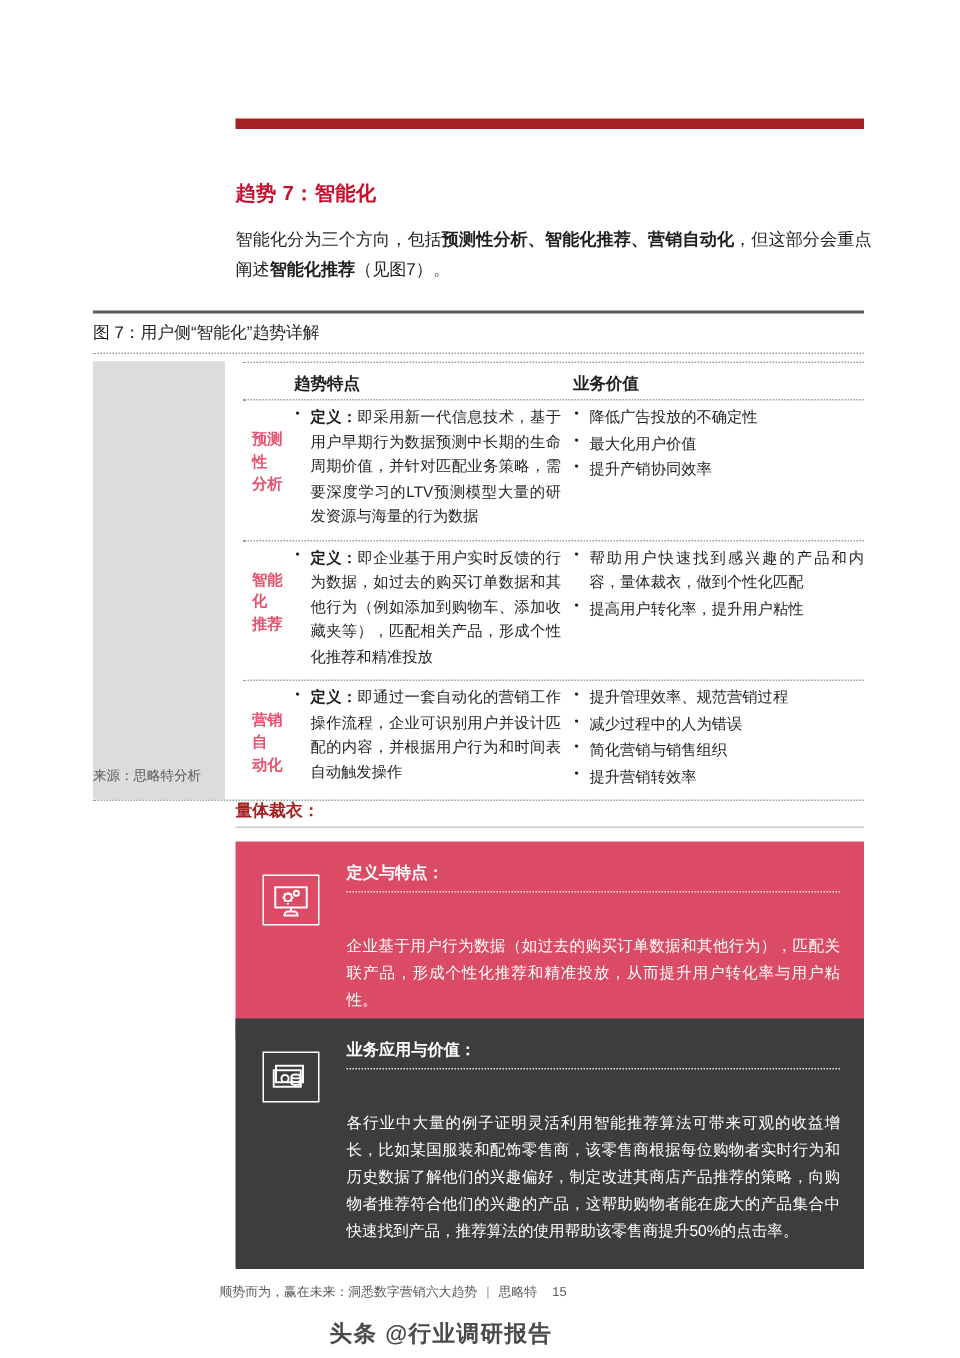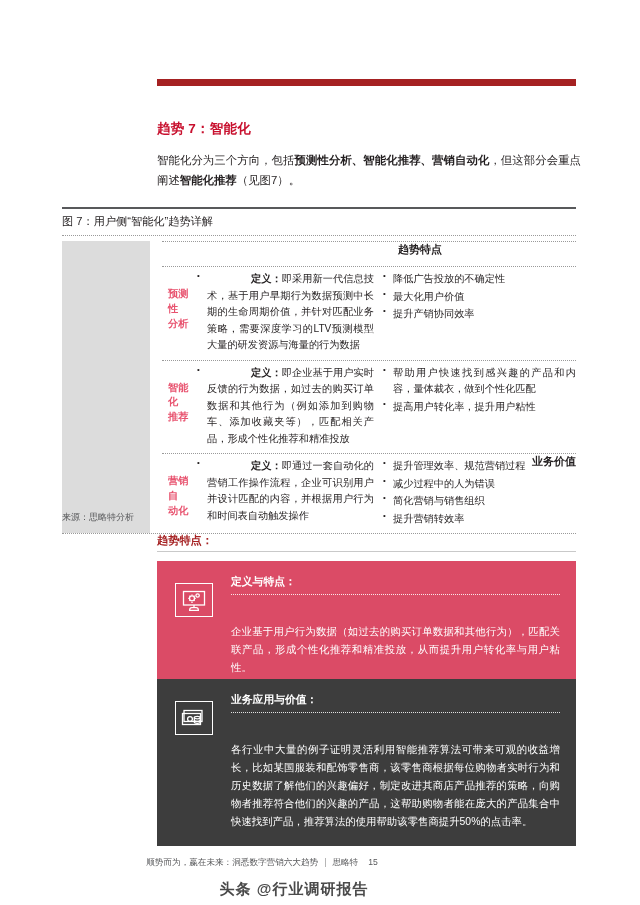--- a/index.html
+++ b/index.html
@@ -51,21 +51,20 @@
   }
   .trow { display: flex; }
   .sidecell {
     width: 88px; flex: 0 0 88px; background: #dcdcdc;
   }
   .sideblank { background: #dcdcdc; }
   .maincell { flex: 1 1 auto; padding-left: 12px; }
   .hdr-main {
     display: flex; height: 25px; align-items: flex-end;
     border-top: 1.4px dotted #9a9a9a;
-    flex-direction: column;
   }
   .hdr-c1 { width: 212px; flex: 0 0 212px; padding-left: 34px; }
   .hdr-c2 { flex: 1 1 auto; padding-left: 8px; }
   .hdr-txt {
     font-size: 11px; font-weight: bold; color: #231f20;
     padding-bottom: 3px;
   }
 
   
   .body-main {
@@ -86,21 +85,21 @@
   ul.bl { list-style: none; }
   ul.bl li {
     position: relative; padding-left: 11px;
     font-size: 10.2px; line-height: 1.62; color: #231f20;
     margin-bottom: 1px; text-align: justify;
   }
   ul.bl li::before {
     content: "\2022"; position: absolute; left: 1px; top: -1px;
     font-size: 8px; color: #231f20;
   }
-  ul.bl li b { font-weight: bold; margin-left: 44px; }
+  ul.bl li b { font-weight: bold; }
 
   .fig-dot-bot {
     position: absolute; left: 62px; width: 514px;
     border-top: 1.4px dotted #9a9a9a;
   }
 
   .source {
     position: absolute; left: 62px; top: 511px;
     font-size: 9px; color: #58595b;
   }
@@ -297,21 +296,21 @@
         </div>
       </div>
     </div>
 
   </div>
 
   <div class="fig-dot-bot" id="figDotBot" style="top: 533px;"></div>
 
   <div class="source">来源：思略特分析</div>
 
-  <div class="sec-title">趋势特点：</div>
+  <div class="sec-title">量体裁衣：</div>
   <div class="sec-rule"></div>
 
   <div class="card card-pink">
     <div class="card-icon">
       <div class="icon-box">
         <svg width="26" height="23" viewBox="0 0 26 23" aria-hidden="true">
           <g fill="none" stroke="#ffffff" stroke-width="1.3">
             <rect x="2.5" y="2.5" width="21" height="13.5"></rect>
             <path d="M13 16v2.6M8 21.3h10M8.6 21.3c0-1.3 1-2.7 2.2-2.7h4.4c1.2 0 2.2 1.4 2.2 2.7"></path>
             <circle cx="11" cy="9.3" r="2.5"></circle>

